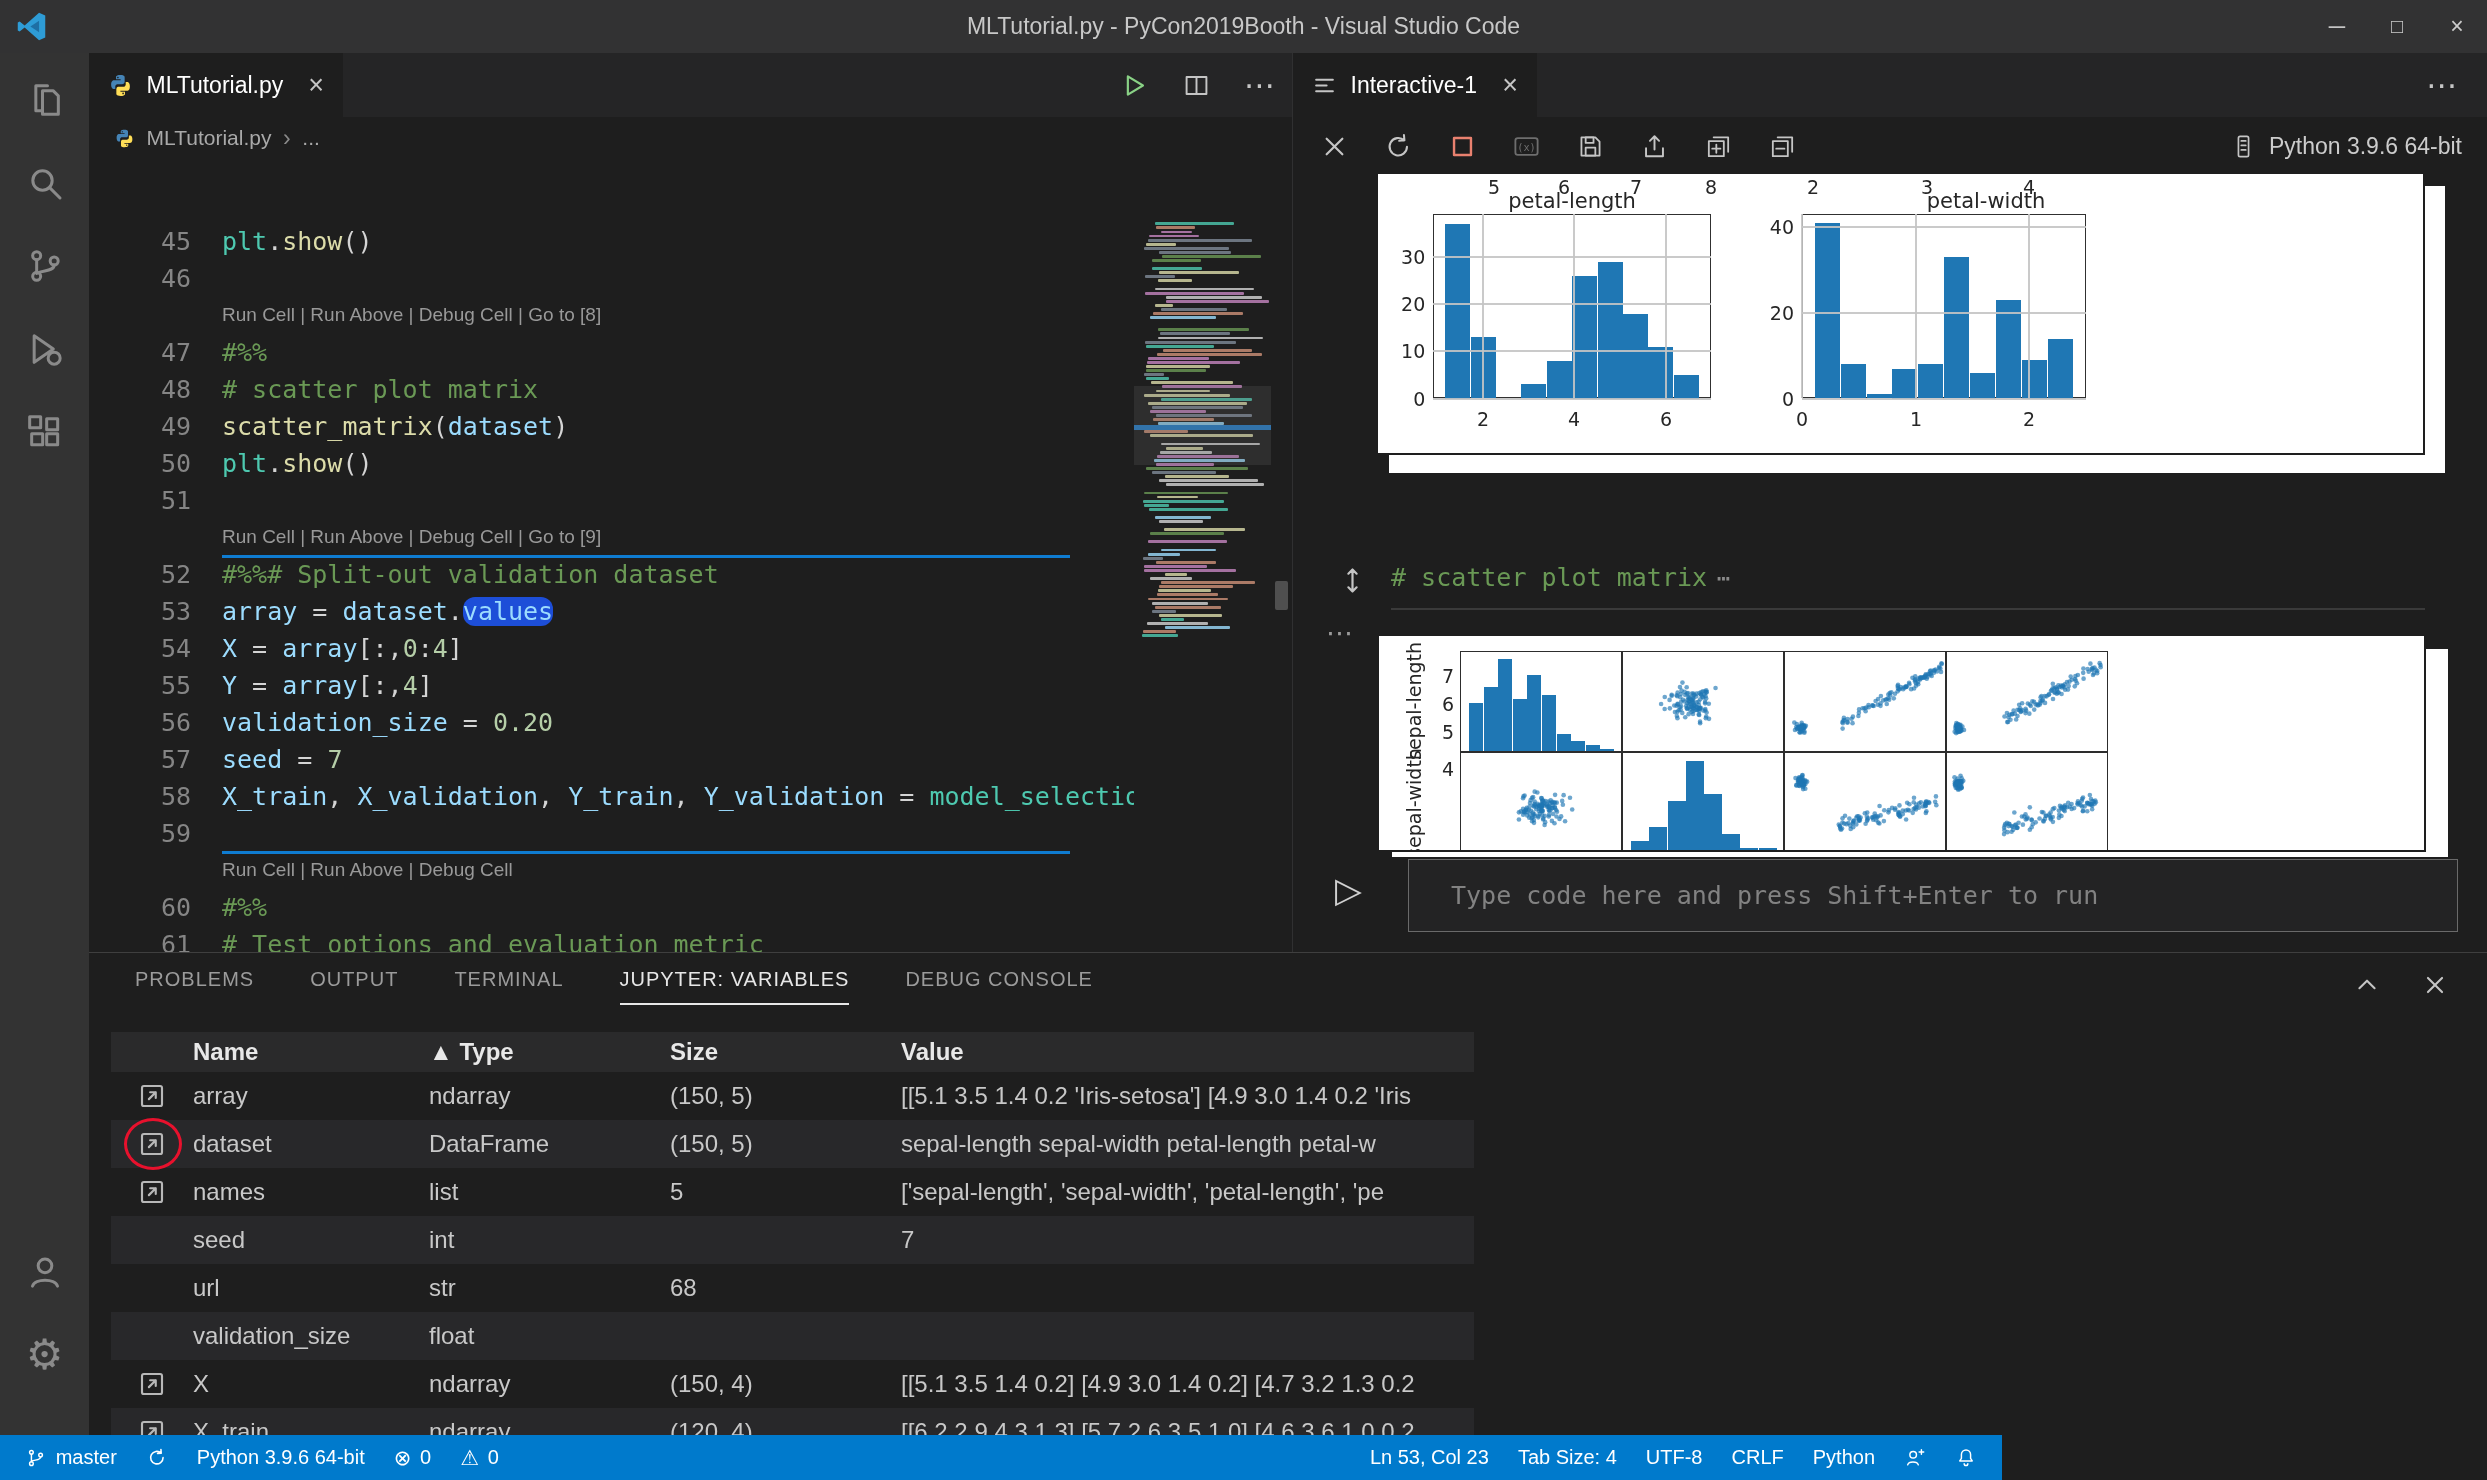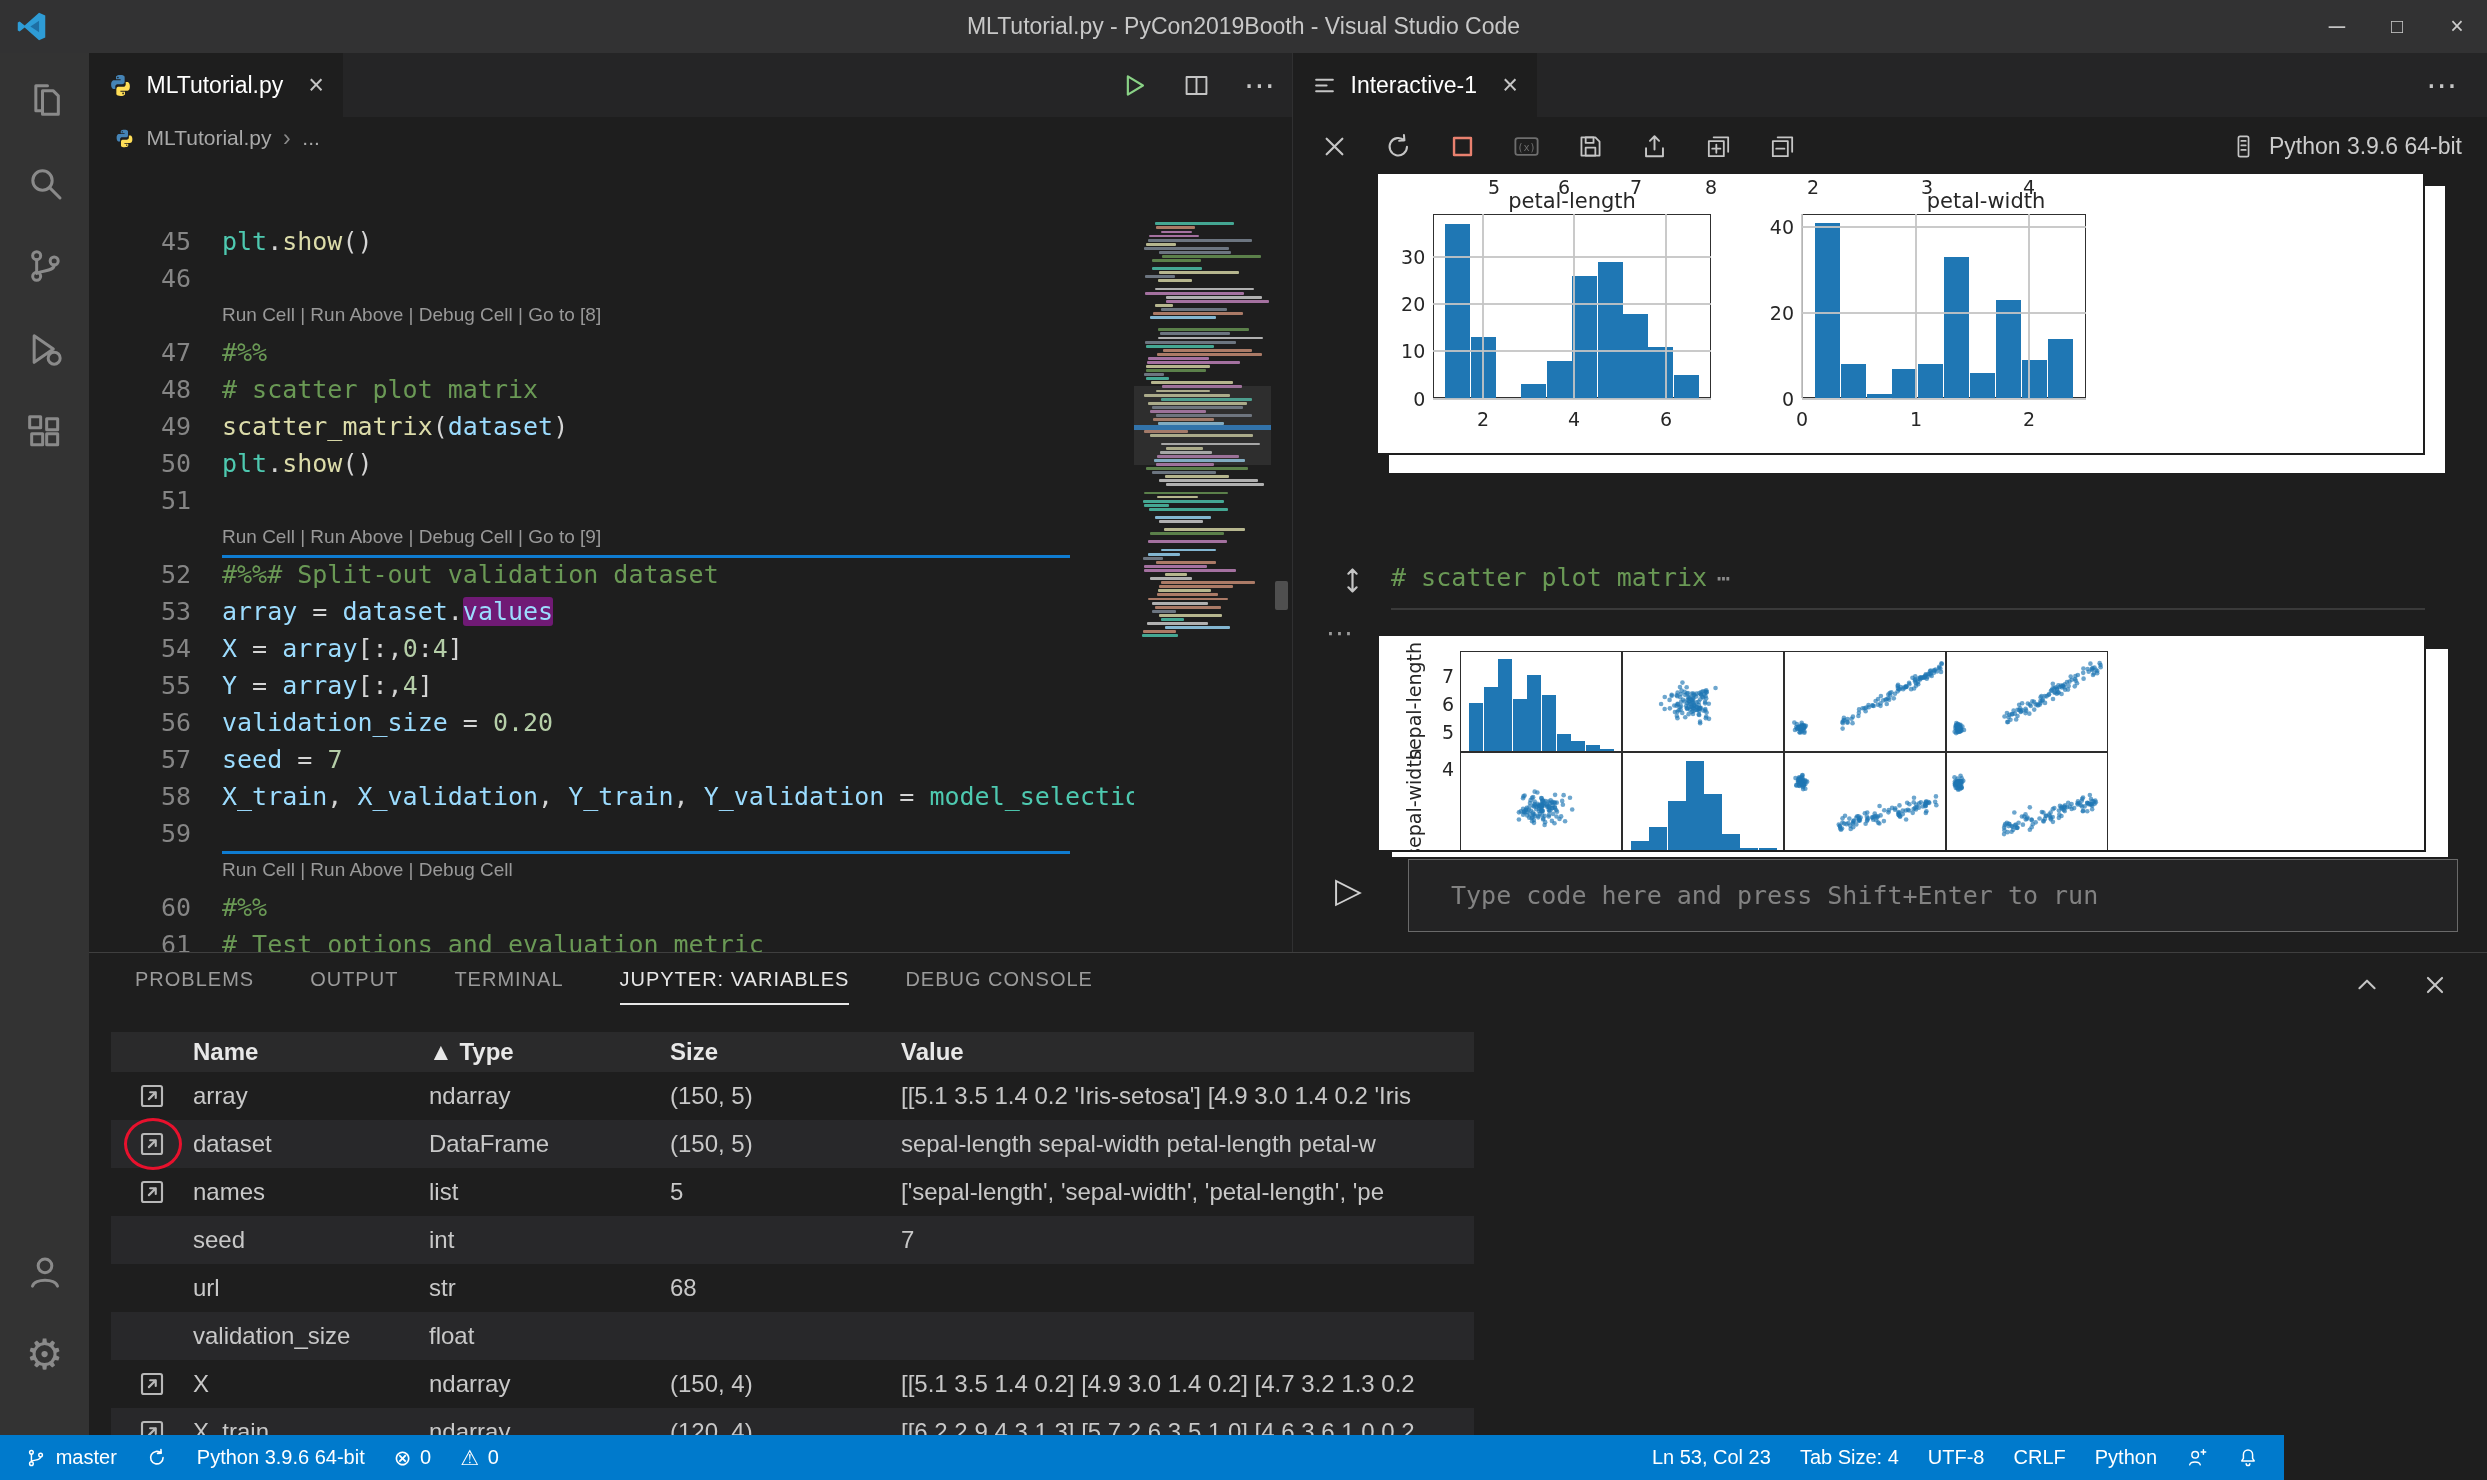--- a/index.html
+++ b/index.html
@@ -42,21 +42,21 @@
   #codearea{position:absolute;left:0;top:106px;right:0;bottom:0;overflow:hidden}
   #codeRows{position:absolute;left:0;top:64px;width:1045px}
   .crow{height:37px;display:flex;align-items:center;position:relative;font-family:"DejaVu Sans Mono",monospace;font-size:25px;white-space:pre;color:#d4d4d4}
   .gutter{flex:none;width:133px;padding-right:31px;text-align:right;color:#858585}
   .ctext{flex:1;overflow:hidden}
   .lens-row{height:37px;position:relative}
   .lens-text{position:absolute;left:133px;top:6.7px;font-size:19px;color:#999999;font-family:"Liberation Sans","DejaVu Sans",sans-serif}
   .cell-top::before{content:"";position:absolute;left:133px;right:64px;top:-1px;height:2.9px;background:#0f7cd1}
   .tk-comment{color:#6a9955}.tk-var{color:#9cdcfe}.tk-func{color:#dcdcaa}
   .tk-type{color:#4ec9b0}.tk-num{color:#b5cea8}.tk-fg{color:#d4d4d4}
-  .hl{background:#701a75;border-radius:3px}
+  .hl{background:#1d4ed8;border-radius:12px}
 
   #minimap{position:absolute;left:1045px;top:54px;width:137px;height:732px;overflow:hidden}
   .mmbar{height:2.9px;margin:1.2px 0 0 7.7px;border-radius:1px;opacity:.8}
   #mmslider{position:absolute;left:1045px;top:227px;width:137px;height:79px;background:rgba(121,121,121,.18)}
   #mmsel{position:absolute;left:1045px;top:266px;width:137px;height:4.8px;background:#3273aa}
   #scrollhandle{position:absolute;left:1186px;top:422px;width:12.5px;height:29px;background:#6a6a6a;opacity:.65;border-radius:1.9px}
 
   
   #rightgroup{position:absolute;left:1292px;top:53px;width:1195px;height:899px;background:#1e1e1e;border-left:1px solid #303031}
   .rg-more{position:absolute;right:27px;top:13.5px}
@@ -101,21 +101,21 @@
   .vrow.alt{background:#28282a}
   .vc-icon{flex:none;width:82px;display:flex;justify-content:center}
   .vc-icon svg{width:30px;height:30px}
   .vc-name{flex:none;width:236px}
   .vc-type{flex:none;width:241px}
   .vc-size{flex:none;width:231px}
   .vc-value{flex:1;overflow:hidden;white-space:nowrap}
   .redcirc{position:absolute;left:12.5px;top:-1.9px;width:58px;height:52px;border:3.9px solid #e8112d;border-radius:50%}
 
   
-  #statusbar{position:absolute;left:0;top:1435px;width:2284px;height:45px;display:flex;align-items:center;justify-content:space-between;padding:0 25px;color:#ffffff}
+  #statusbar{position:absolute;left:0;top:1435px;width:2002px;height:45px;display:flex;align-items:center;justify-content:space-between;padding:0 25px;color:#ffffff}
   .sb-side{display:flex;align-items:center;gap:29px}
   .sb-item{display:flex;align-items:center;gap:8.7px;font-size:20px;color:#ffffff;white-space:nowrap}
   .sb-item svg{width:22px;height:22px}
   .sb-glyph{font-size:21px;line-height:1}
 </style>
 </head>
 <body>
 
 <div id="root">
 

